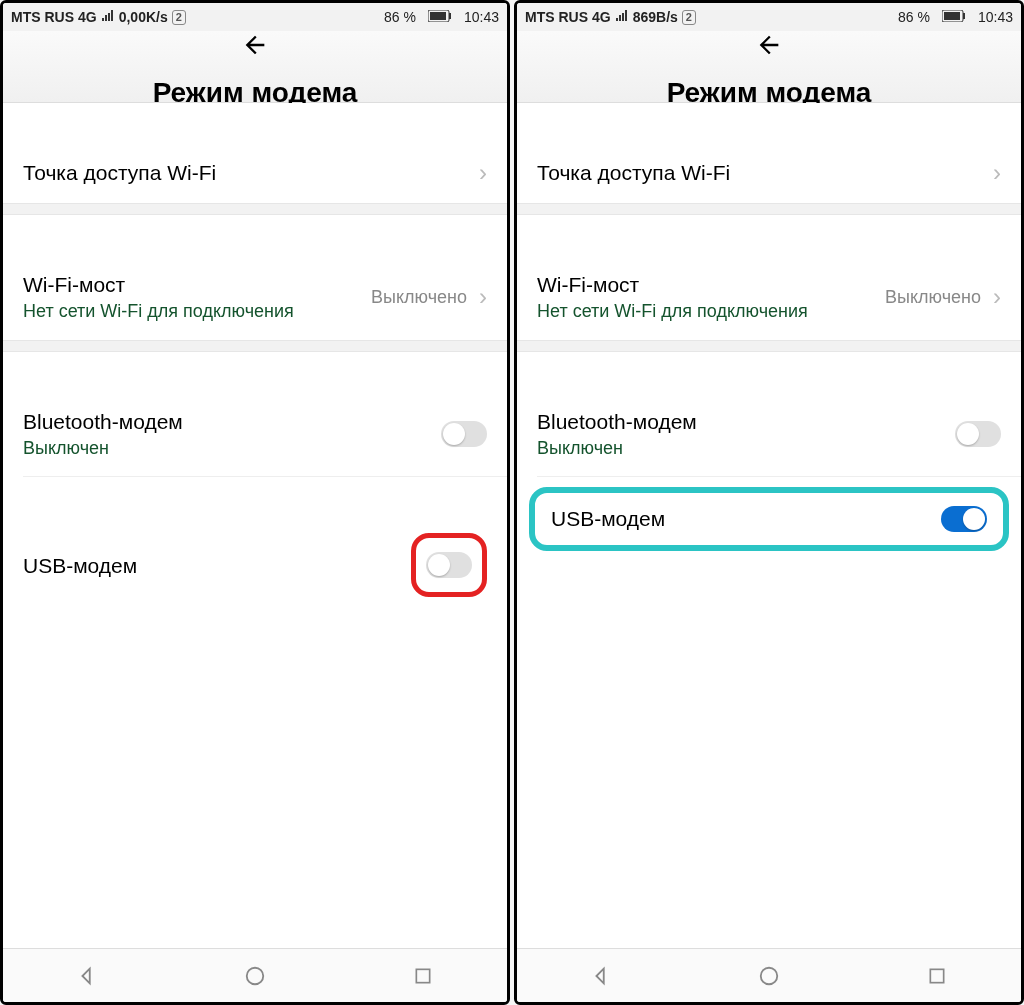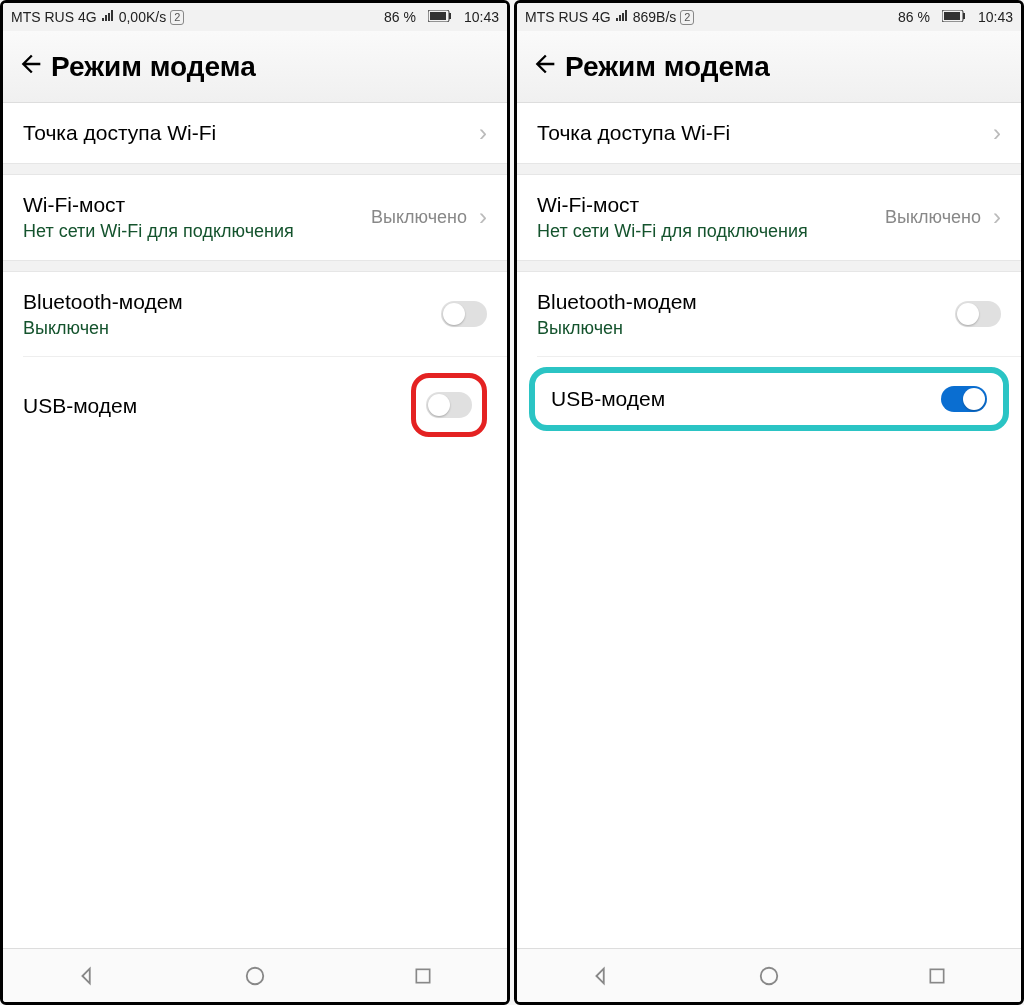--- a/index.html
+++ b/index.html
@@ -24,58 +24,60 @@
   }
   .status-bar {
     height: 28px;
     background: #f2f2f2;
     display: flex;
     align-items: center;
     font-size: 14px;
     padding: 0 8px;
     color: #222;
   }
-  .status-left { display: flex; align-items: center; gap: 4px; }
+  .status-left { display: flex; align-items: center; gap: 4px; font-weight: bold; }
   .status-right { margin-left: auto; display: flex; align-items: center; gap: 12px; }
   .sim-badge {
     border: 1px solid #888;
     border-radius: 3px;
     font-size: 11px;
     padding: 0 3px;
     line-height: 13px;
     color: #555;
   }
   .signal-icon, .battery-icon { display: inline-block; }
   .header {
     height: 72px;
     background: linear-gradient(#fafafa,#f0f0f0);
     border-bottom: 1px solid #ddd;
     display: flex;
     align-items: center;
     padding: 0 14px;
-    gap: 6px;
+    gap: 13px;
+    flex-direction: column;
   }
   .back-arrow {
     font-size: 30px;
     line-height: 1;
     color: #000;
     cursor: pointer;
   }
   .header-title {
     font-size: 28px;
     font-weight: 700;
     color: #000;
   }
   .content { flex: 1; background: #fff; overflow-y: auto; }
   .row {
     padding: 16px 20px;
     display: flex;
     align-items: center;
     gap: 12px;
     background: #fff;
+    margin-top: 40px;
   }
   .row-text { flex: 1; }
   .row-title { font-size: 21px; color: #000; line-height: 1.3; }
   .row-sub { font-size: 18px; color: #14532d; margin-top: 2px; line-height: 1.3; }
   .row-value { font-size: 18px; color: #888; }
   .chevron { font-size: 24px; color: #bbb; }
   .sep-thin { height: 1px; background: #eee; margin-left: 20px; }
   .sep-thick { height: 12px; background: #f2f2f2; border-top:1px solid #e6e6e6; border-bottom:1px solid #e6e6e6;}
   .toggle {
     width: 46px; height: 26px; border-radius: 13px;

